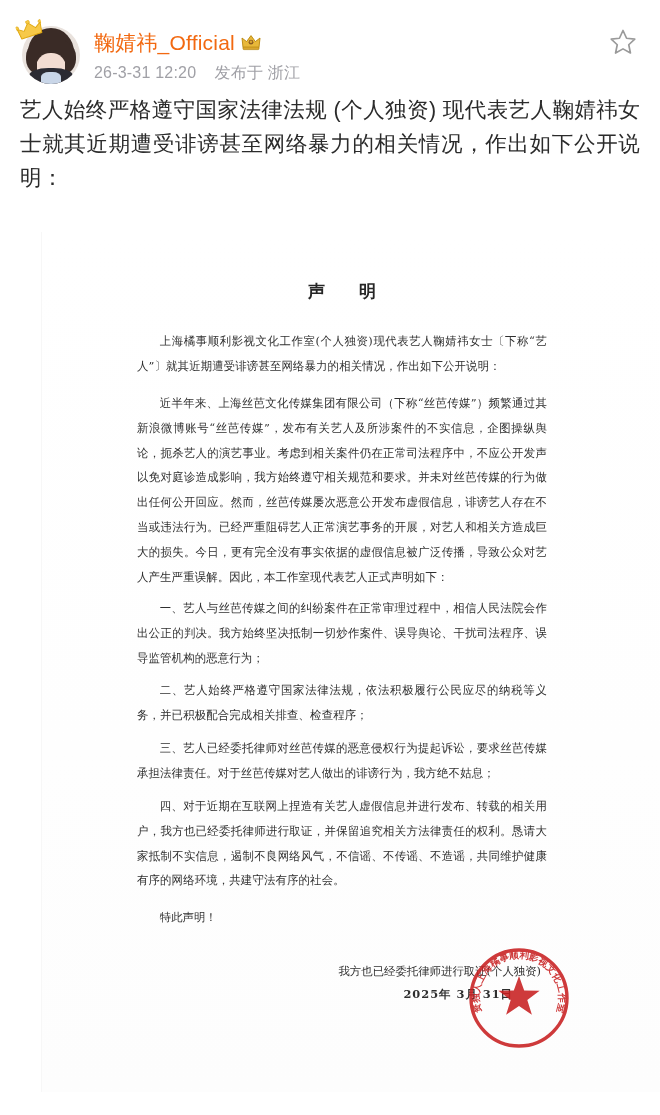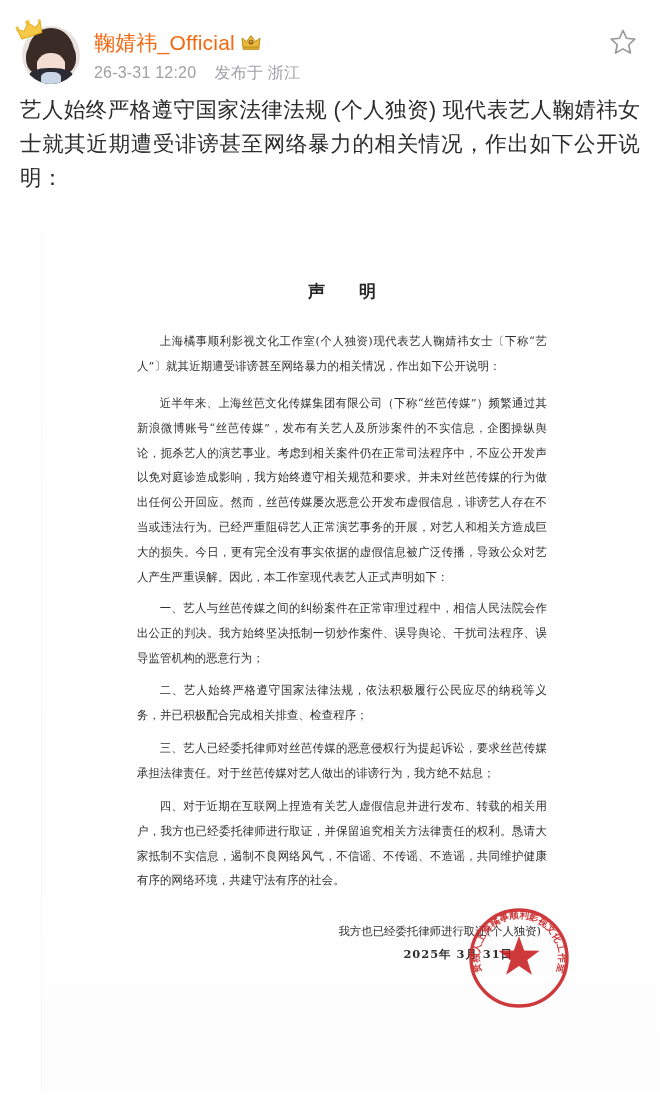--- a/index.html
+++ b/index.html
@@ -318,20 +318,21 @@
       <p class="doc-p tight">近半年来、上海丝芭文化传媒集团有限公司（下称“丝芭传媒”）频繁通过其新浪微博账号“丝芭传媒”，发布有关艺人及所涉案件的不实信息，企图操纵舆论，扼杀艺人的演艺事业。考虑到相关案件仍在正常司法程序中，不应公开发声以免对庭诊造成影响，我方始终遵守相关规范和要求。并未对丝芭传媒的行为做出任何公开回应。然而，丝芭传媒屡次恶意公开发布虚假信息，诽谤艺人存在不当或违法行为。已经严重阻碍艺人正常演艺事务的开展，对艺人和相关方造成巨大的损失。今日，更有完全没有事实依据的虚假信息被广泛传播，导致公众对艺人产生严重误解。因此，本工作室现代表艺人正式声明如下：</p>
 
       <p class="doc-p">一、艺人与丝芭传媒之间的纠纷案件在正常审理过程中，相信人民法院会作出公正的判决。我方始终坚决抵制一切炒作案件、误导舆论、干扰司法程序、误导监管机构的恶意行为；</p>
 
       <p class="doc-p">二、艺人始终严格遵守国家法律法规，依法积极履行公民应尽的纳税等义务，并已积极配合完成相关排查、检查程序；</p>
 
       <p class="doc-p">三、艺人已经委托律师对丝芭传媒的恶意侵权行为提起诉讼，要求丝芭传媒承担法律责任。对于丝芭传媒对艺人做出的诽谤行为，我方绝不姑息；</p>
 
       <p class="doc-p">四、对于近期在互联网上捏造有关艺人虚假信息并进行发布、转载的相关用户，我方也已经委托律师进行取证，并保留追究相关方法律责任的权利。恳请大家抵制不实信息，遏制不良网络风气，不信谣、不传谣、不造谣，共同维护健康有序的网络环境，共建守法有序的社会。</p>
 
+      <div class="doc-closing">特此声明！</div>
 
       <div class="doc-sign">
         <div>我方也已经委托律师进行取证(个人独资)</div>
         <div class="date-line">2025年 3月 31日</div>
 
         <svg class="seal" viewBox="0 0 104 104">
           <circle cx="52" cy="52" r="48" fill="none" stroke="#c81f20" stroke-width="3.4"></circle>
           <path d="M52 30 L57.2 44.6 L72.6 44.8 L60.3 53.9 L64.9 68.7 L52 59.9 L39.1 68.7 L43.7 53.9 L31.4 44.8 L46.8 44.6 Z" fill="#c81f20"></path>
           <g fill="#c81f20" font-family="DejaVu Serif, serif" font-size="9.5" font-weight="bold">
             <text transform="rotate(-62 52 52) translate(52 12)" text-anchor="middle">上</text>

